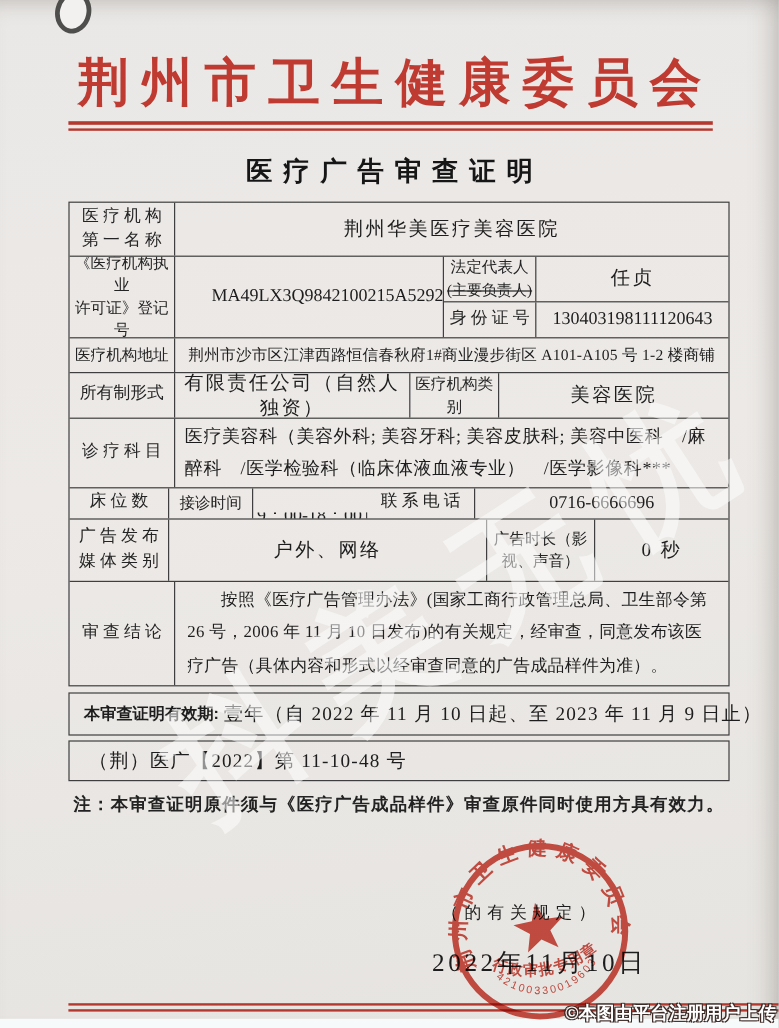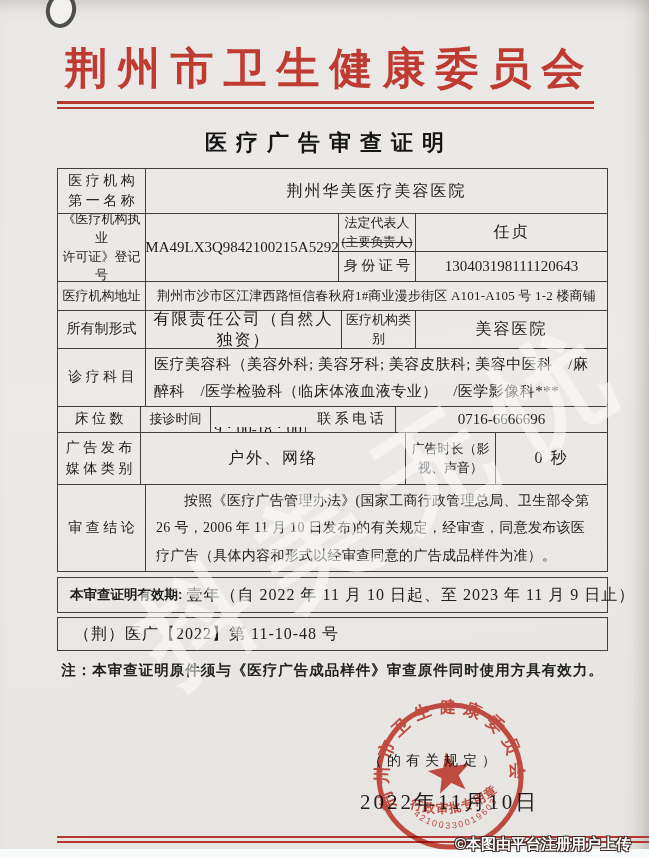--- a/index.html
+++ b/index.html
@@ -49,24 +49,24 @@
   .cert-date{position:absolute;left:360px;top:788px;font-size:21px;letter-spacing:3px;z-index:4;}
   .stamp{position:absolute;left:374px;top:700px;width:152px;height:152px;z-index:6;
          transform:rotate(-10deg);mix-blend-mode:multiply;opacity:.92;}
   .watermark{position:absolute;left:110px;top:590px;z-index:5;transform-origin:0 0;transform:rotate(-33deg);
              font-size:112px;font-weight:bold;letter-spacing:28px;color:rgba(255,255,255,.52);
              white-space:nowrap;pointer-events:none;}
   .redline{position:absolute;left:57px;top:836px;width:592px;z-index:3;}
   .redline .l1{height:2px;background:#b5382e;margin-bottom:3px;}
   .redline .l2{height:2px;background:#b5382e;}
   .bottom-strip{position:absolute;left:0;top:849px;width:100%;height:8px;background:#f6fafb;}
-  .credit{position:absolute;right:18px;top:835px;z-index:10;
+  .credit{position:absolute;right:2px;top:835px;z-index:10;
           font-family:"Liberation Sans","DejaVu Sans",sans-serif;font-size:15px;font-weight:bold;color:#fff;
           text-shadow:-1px -1px 0 #3c2a26,1px -1px 0 #3c2a26,-1px 1px 0 #3c2a26,1px 1px 0 #3c2a26;}
-  .w88{width:88px;} .w193{width:193px;} .w196{width:196px;} .w77{width:77px;} .w74{width:74px;}
+  .w88{width:88px;} .w193{width:193px;margin-left:31px;} .w196{width:196px;} .w77{width:77px;} .w74{width:74px;}
   .w83{width:83px;} .w100{width:100px;} .w70{width:70px;} .w95{width:95px;margin-top:20px;} .w90{width:90px;}
 </style>
 </head>
 <body>
 
 <div class="photo">
 
   <div class="hole"></div>
 
   <div class="title">荆州市卫生健康委员会</div>

